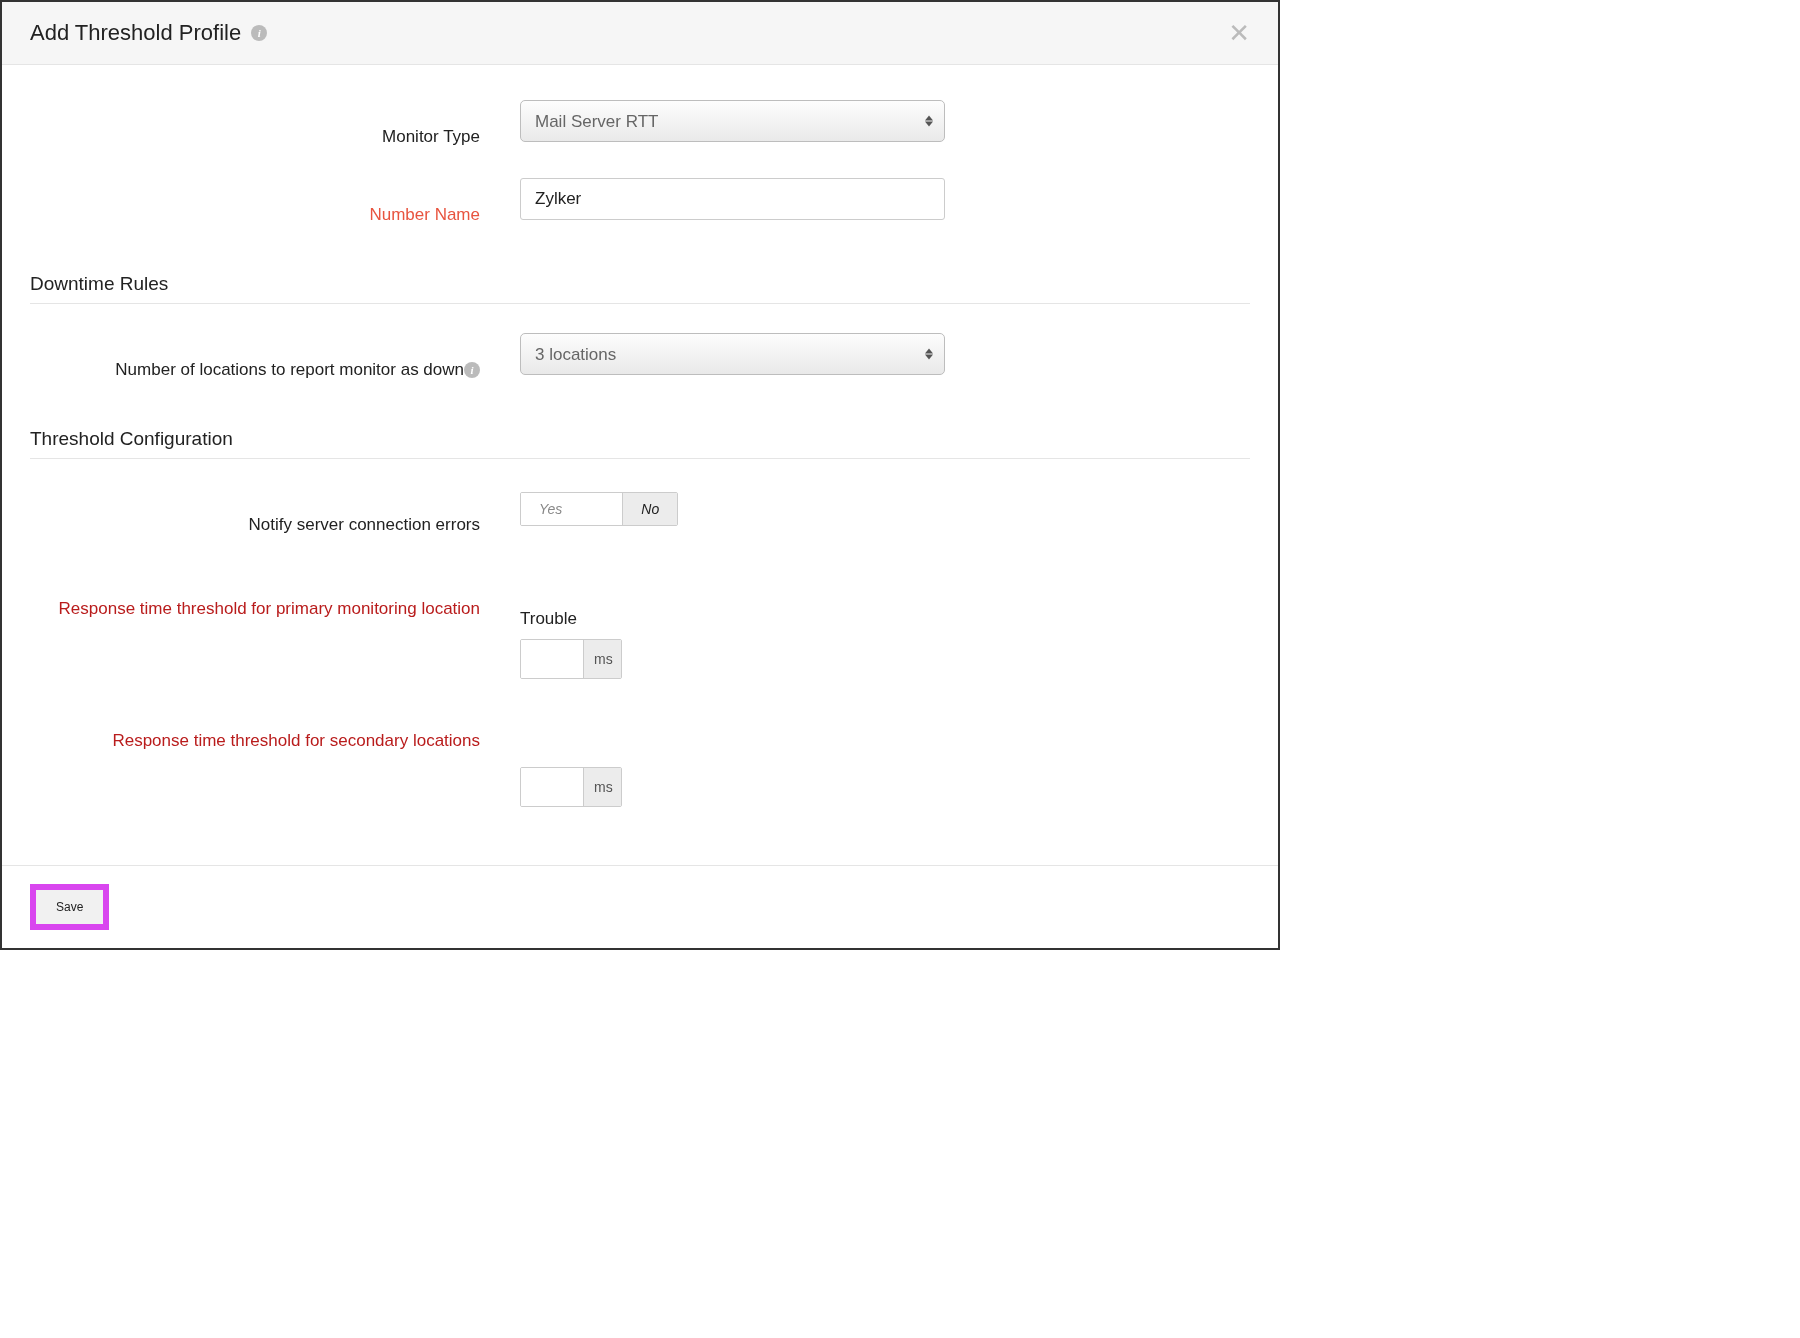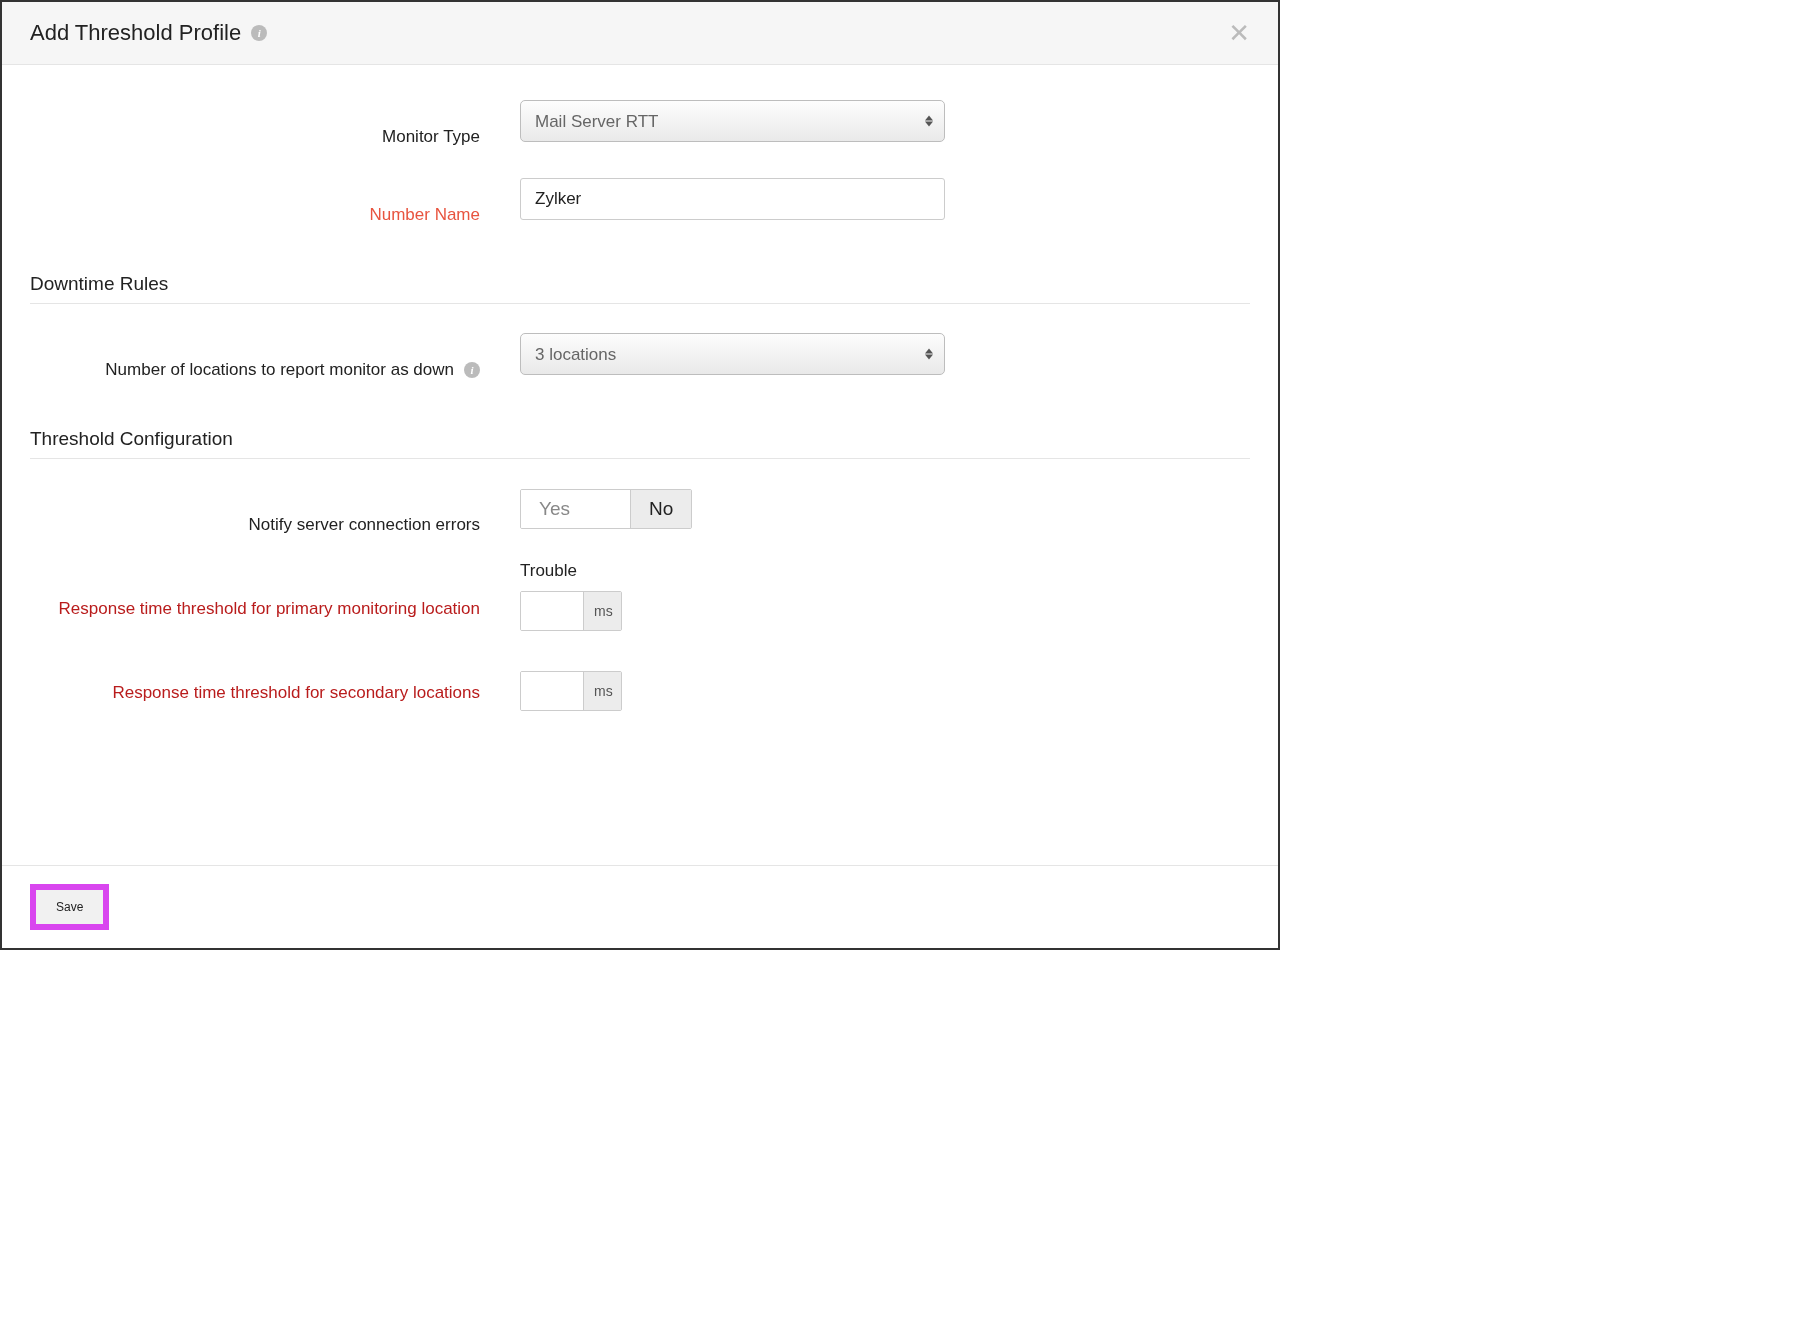--- a/index.html
+++ b/index.html
@@ -124,45 +124,45 @@
       margin: 48px 0 8px 0;
     }
     .section-divider {
       border: none;
       border-top: 1px solid #e5e5e5;
       margin-bottom: 24px;
     }
     .form-label-with-info {
       display: inline-flex;
       align-items: center;
-      gap: 10px;
       justify-content: flex-end;
       width: 100%;
     }
     .toggle-group {
       display: flex;
       border: 1px solid #ccc;
       border-radius: 2px;
       overflow: hidden;
     }
     .toggle-btn {
       padding: 8px 18px;
-      font-size: 19px;
+      font-size: 14px;
       background: #fff;
       border: none;
       cursor: pointer;
       color: #888;
+      font-style: italic;
     }
     .toggle-btn.active {
       background: #ececec;
       color: #222;
       margin-left: 42px;
     }
     .toggle-btn + .toggle-btn { border-left: 1px solid #ccc; }
-    .threshold-block { display: flex; flex-direction: column; gap: 6px; }
+    .threshold-block { display: flex; flex-direction: column; gap: 6px; margin-top: 48px; }
     .threshold-header {
       font-size: 17px;
       color: #222;
       margin-bottom: 4px;
     }
     .input-with-unit {
       display: flex;
       border: 1px solid #ccc;
       border-radius: 2px;
       overflow: hidden;

